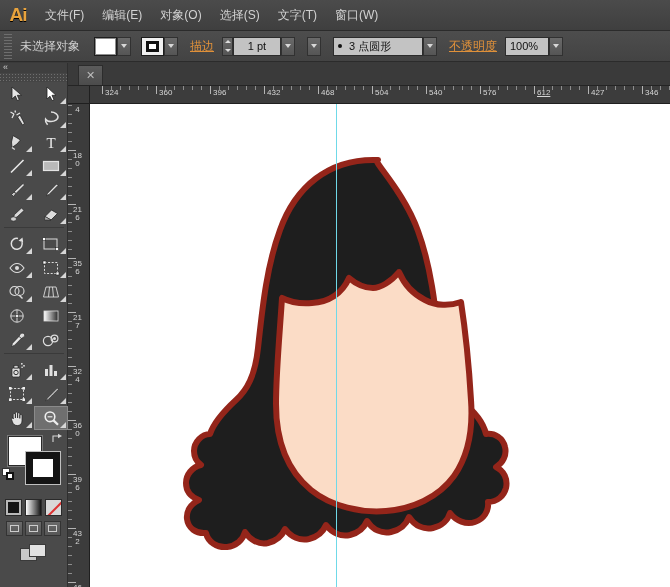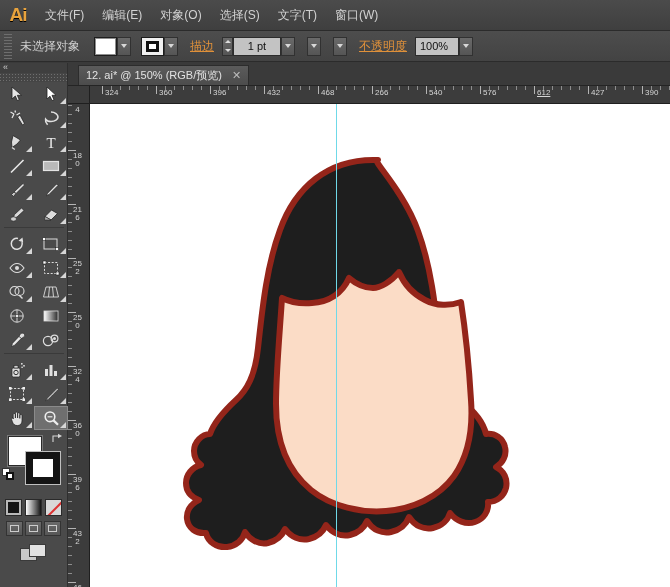--- a/index.html
+++ b/index.html
@@ -197,34 +197,37 @@
         </div>
       <div class="cb-field" style="width:48px;justify-content:center">1 pt</div>
       <div class="mini-arrow"></div>
     </div>
 
     <div style="display:flex;align-items:center;margin-left:8px">
       <div class="mini-arrow"></div>
     </div>
 
     <div style="display:flex;align-items:center;margin-left:8px">
+      <div class="cb-field" style="width:90px">
+        <span class="dotmark"></span>
+        <span>3 点圆形</span>
+      </div>
       <div class="mini-arrow"></div>
     </div>
 
     <div class="cb-link" style="margin-left:8px">不透明度</div>
 
     <div style="display:flex;align-items:center;margin-left:4px">
       <div class="cb-field" style="width:44px">100%</div>
       <div class="mini-arrow"></div>
     </div>
   </div>
 
   <div id="tabbar">
     <div id="doc-tab">
-      <span>12. ai* @ 150% (RGB/预览)</span>
       <span class="x">✕</span>
     </div>
   </div>
 
   <div id="toolspanel">
     <div id="tools-head">
       <span class="collapse">«</span>
     </div>
     <div id="tools-grip"></div>
 
@@ -527,21 +530,21 @@
       <div class="htick" style="left: 210px; height: 4px;"></div>
       <div class="htick" style="left: 219px; height: 4px;"></div>
       <div class="htick major" style="left: 228px;"></div>
       <div class="hlab" style="left: 229px;">468</div>
       <div class="htick" style="left: 237px; height: 4px;"></div>
       <div class="htick" style="left: 246px; height: 4px;"></div>
       <div class="htick" style="left: 255px; height: 4px;"></div>
       <div class="htick" style="left: 264px; height: 4px;"></div>
       <div class="htick" style="left: 273px; height: 4px;"></div>
       <div class="htick major" style="left: 282px;"></div>
-      <div class="hlab" style="left: 283px;">266</div>
+      <div class="hlab" style="left: 283px;">504</div>
       <div class="htick" style="left: 291px; height: 4px;"></div>
       <div class="htick" style="left: 300px; height: 4px;"></div>
       <div class="htick" style="left: 309px; height: 4px;"></div>
       <div class="htick" style="left: 318px; height: 4px;"></div>
       <div class="htick" style="left: 327px; height: 4px;"></div>
       <div class="htick major" style="left: 336px;"></div>
       <div class="hlab" style="left: 337px;">540</div>
       <div class="htick" style="left: 345px; height: 4px;"></div>
       <div class="htick" style="left: 354px; height: 4px;"></div>
       <div class="htick" style="left: 363px; height: 4px;"></div>
@@ -562,21 +565,21 @@
       <div class="htick" style="left: 480px; height: 4px;"></div>
       <div class="htick" style="left: 489px; height: 4px;"></div>
       <div class="htick major" style="left: 498px;"></div>
       <div class="hlab" style="left: 499px;">427</div>
       <div class="htick" style="left: 507px; height: 4px;"></div>
       <div class="htick" style="left: 516px; height: 4px;"></div>
       <div class="htick" style="left: 525px; height: 4px;"></div>
       <div class="htick" style="left: 534px; height: 4px;"></div>
       <div class="htick" style="left: 543px; height: 4px;"></div>
       <div class="htick major" style="left: 552px;"></div>
-      <div class="hlab" style="left: 553px;">390</div>
+      <div class="hlab" style="left: 553px;">346</div>
       <div class="htick" style="left: 561px; height: 4px;"></div>
       <div class="htick" style="left: 570px; height: 4px;"></div>
       <div class="htick" style="left: 579px; height: 4px;"></div>
     </div>
   <div id="vruler">
       <div class="vlab" style="top: -6px;">144</div>
       <div class="vtick" style="top: 1px; width: 4px;"></div>
       <div class="vtick" style="top: 10px; width: 4px;"></div>
       <div class="vtick" style="top: 19px; width: 4px;"></div>
       <div class="vtick" style="top: 28px; width: 4px;"></div>
@@ -589,28 +592,28 @@
       <div class="vtick" style="top: 82px; width: 4px;"></div>
       <div class="vtick" style="top: 91px; width: 4px;"></div>
       <div class="vtick major" style="top: 100px;"></div>
       <div class="vlab" style="top: 102px;">216</div>
       <div class="vtick" style="top: 109px; width: 4px;"></div>
       <div class="vtick" style="top: 118px; width: 4px;"></div>
       <div class="vtick" style="top: 127px; width: 4px;"></div>
       <div class="vtick" style="top: 136px; width: 4px;"></div>
       <div class="vtick" style="top: 145px; width: 4px;"></div>
       <div class="vtick major" style="top: 154px;"></div>
-      <div class="vlab" style="top: 156px;">252</div>
+      <div class="vlab" style="top: 156px;">356</div>
       <div class="vtick" style="top: 163px; width: 4px;"></div>
       <div class="vtick" style="top: 172px; width: 4px;"></div>
       <div class="vtick" style="top: 181px; width: 4px;"></div>
       <div class="vtick" style="top: 190px; width: 4px;"></div>
       <div class="vtick" style="top: 199px; width: 4px;"></div>
       <div class="vtick major" style="top: 208px;"></div>
-      <div class="vlab" style="top: 210px;">250</div>
+      <div class="vlab" style="top: 210px;">217</div>
       <div class="vtick" style="top: 217px; width: 4px;"></div>
       <div class="vtick" style="top: 226px; width: 4px;"></div>
       <div class="vtick" style="top: 235px; width: 4px;"></div>
       <div class="vtick" style="top: 244px; width: 4px;"></div>
       <div class="vtick" style="top: 253px; width: 4px;"></div>
       <div class="vtick major" style="top: 262px;"></div>
       <div class="vlab" style="top: 264px;">324</div>
       <div class="vtick" style="top: 271px; width: 4px;"></div>
       <div class="vtick" style="top: 280px; width: 4px;"></div>
       <div class="vtick" style="top: 289px; width: 4px;"></div>

